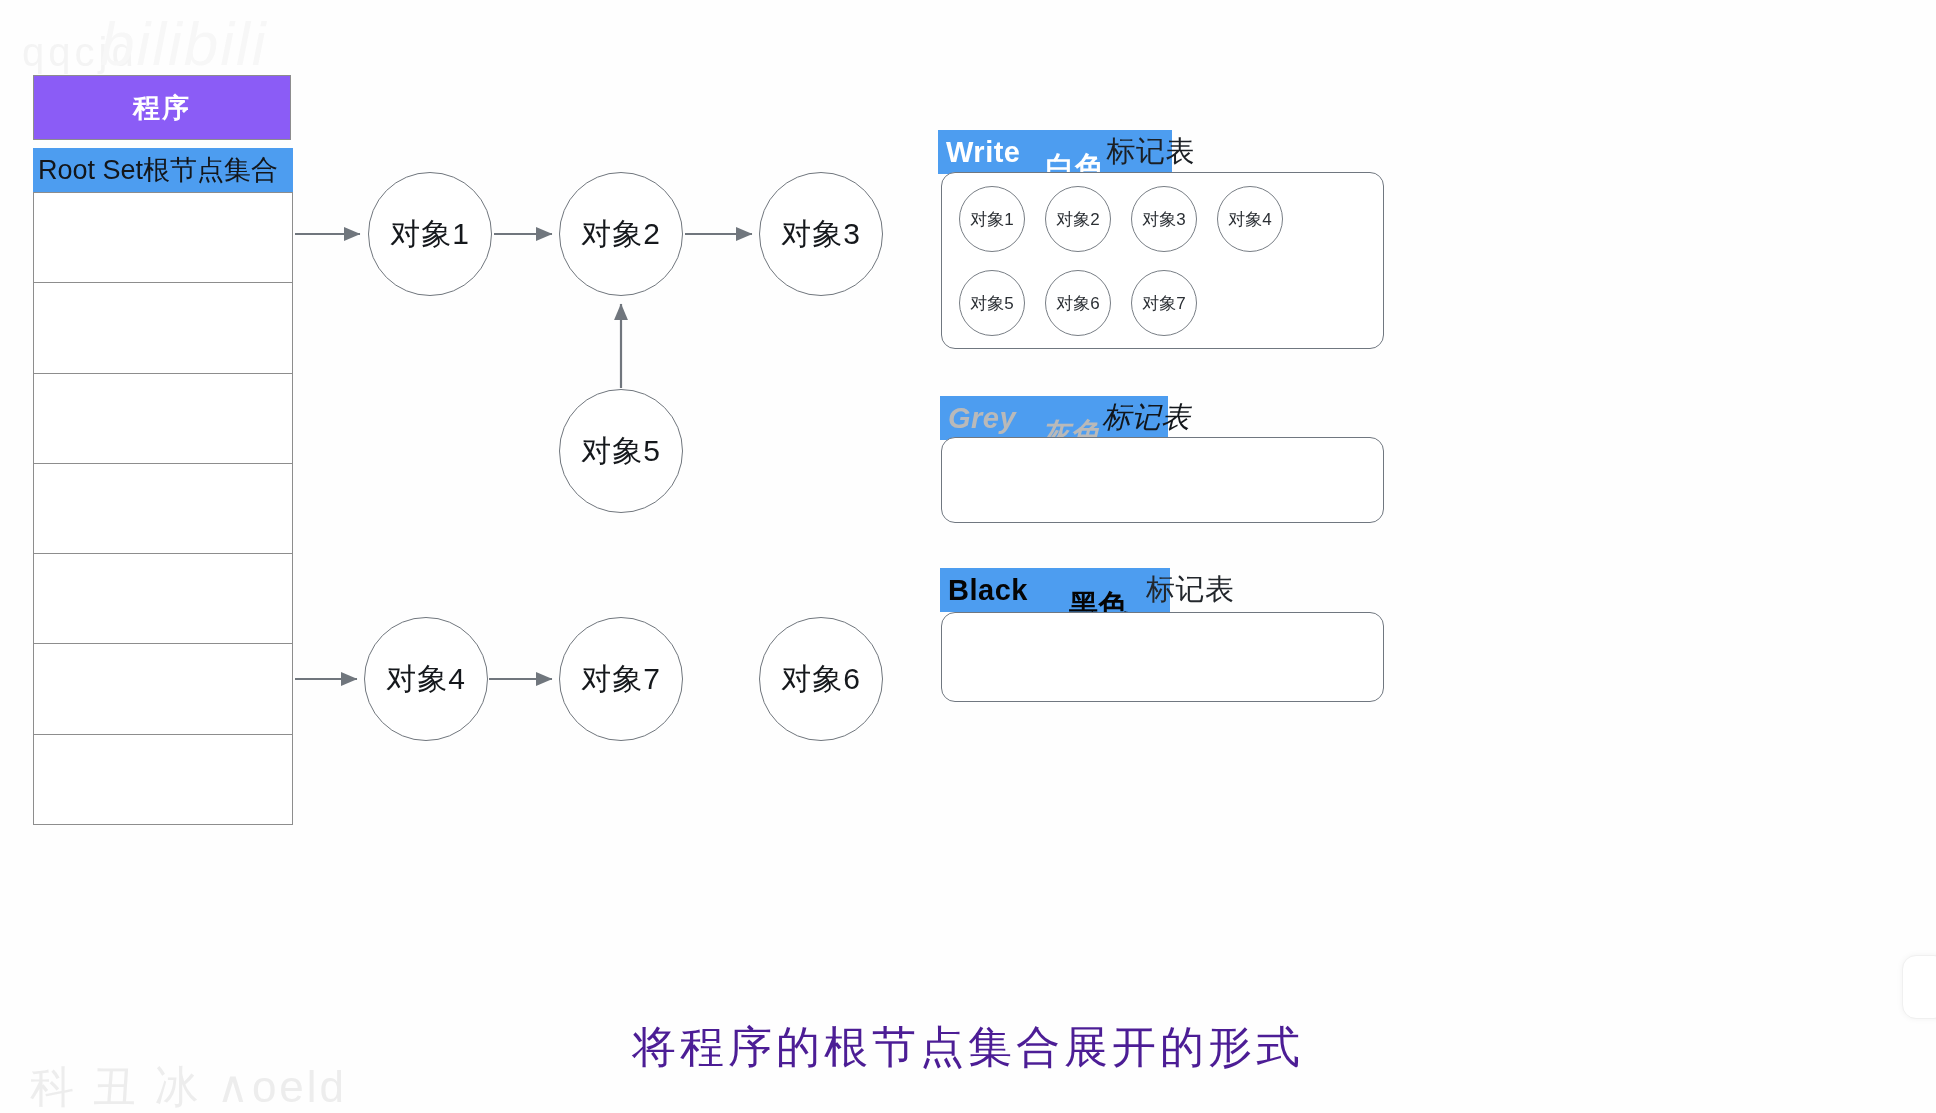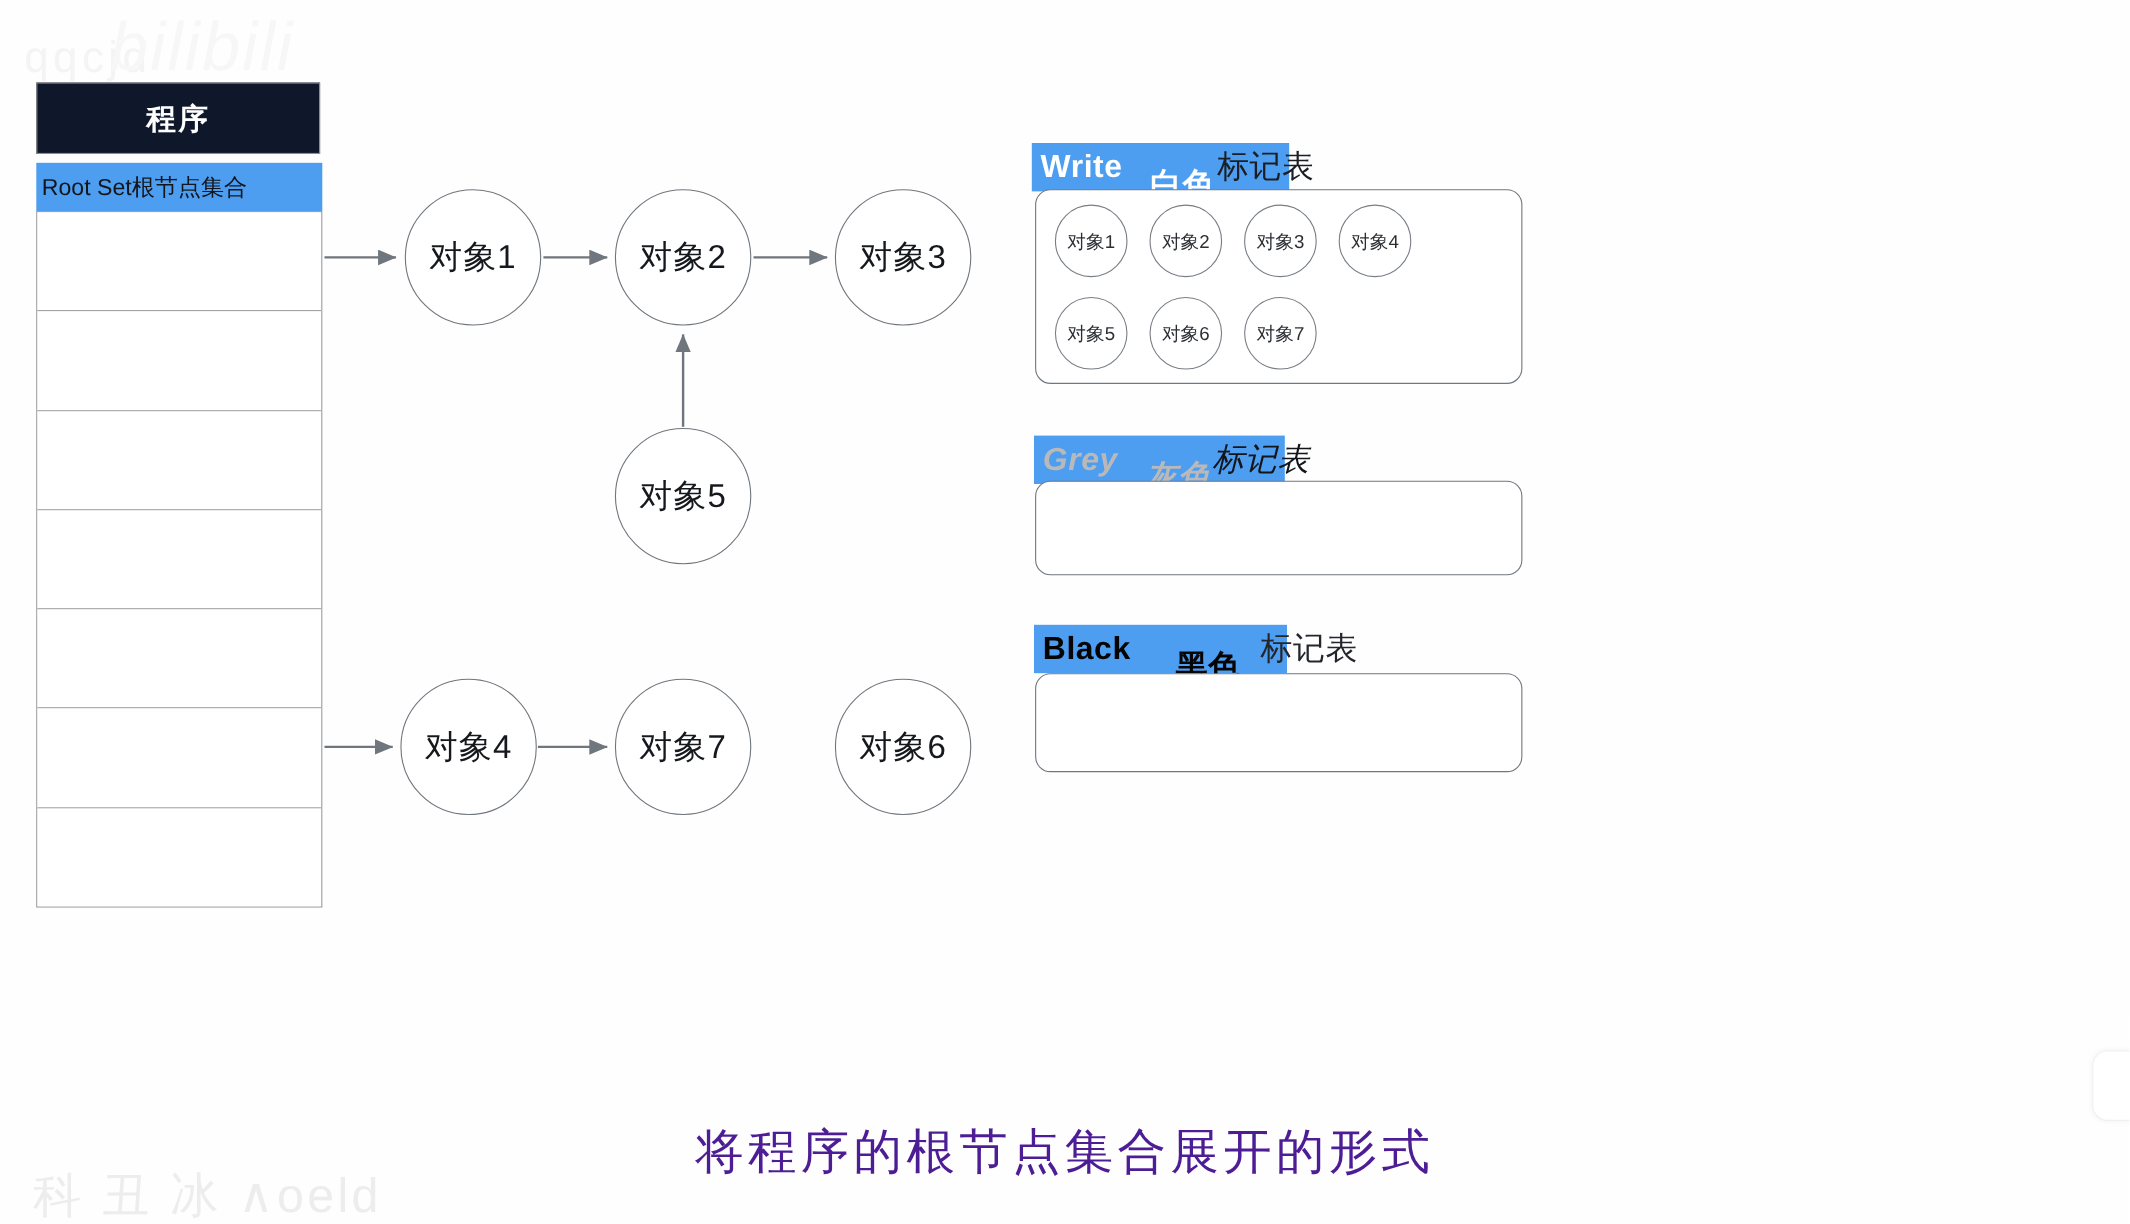--- a/index.html
+++ b/index.html
@@ -43,41 +43,41 @@
     color:#ededed;
     letter-spacing:3px;
     font-weight:400;
   }
 
   
   .prog-box{
     position:absolute;
     left:33px; top:75px;
     width:258px; height:65px;
-    background:#0f172a;
+    background:#8b5cf6;
     border:1px solid #8d8d8d;
     box-sizing:border-box;
     display:flex;align-items:center;justify-content:center;
   }
   .prog-box span{
     color:#ffffff;
     font-size:27px;
     font-weight:700;
     letter-spacing:2px;
   }
   .rootset-bar{
     position:absolute;
     left:33px; top:148px;
     width:260px; height:44px;
     background:#4d9df0;
     box-sizing:border-box;
     display:flex;align-items:center;
   }
   .rootset-bar span{
-    font-size:21px;
+    font-size:27px;
     color:#13161a;
     padding-left:5px;
     letter-spacing:0px;
   }
   .rootset-table{
     position:absolute;
     left:33px; top:192px;
     width:260px; height:633px;
     border:1.5px solid #8d8d8d;
     box-sizing:border-box;

